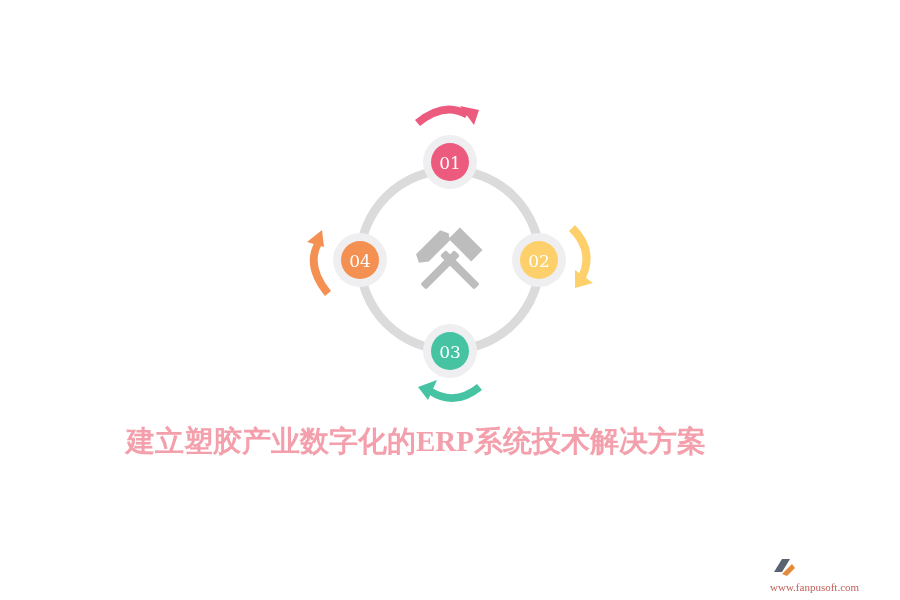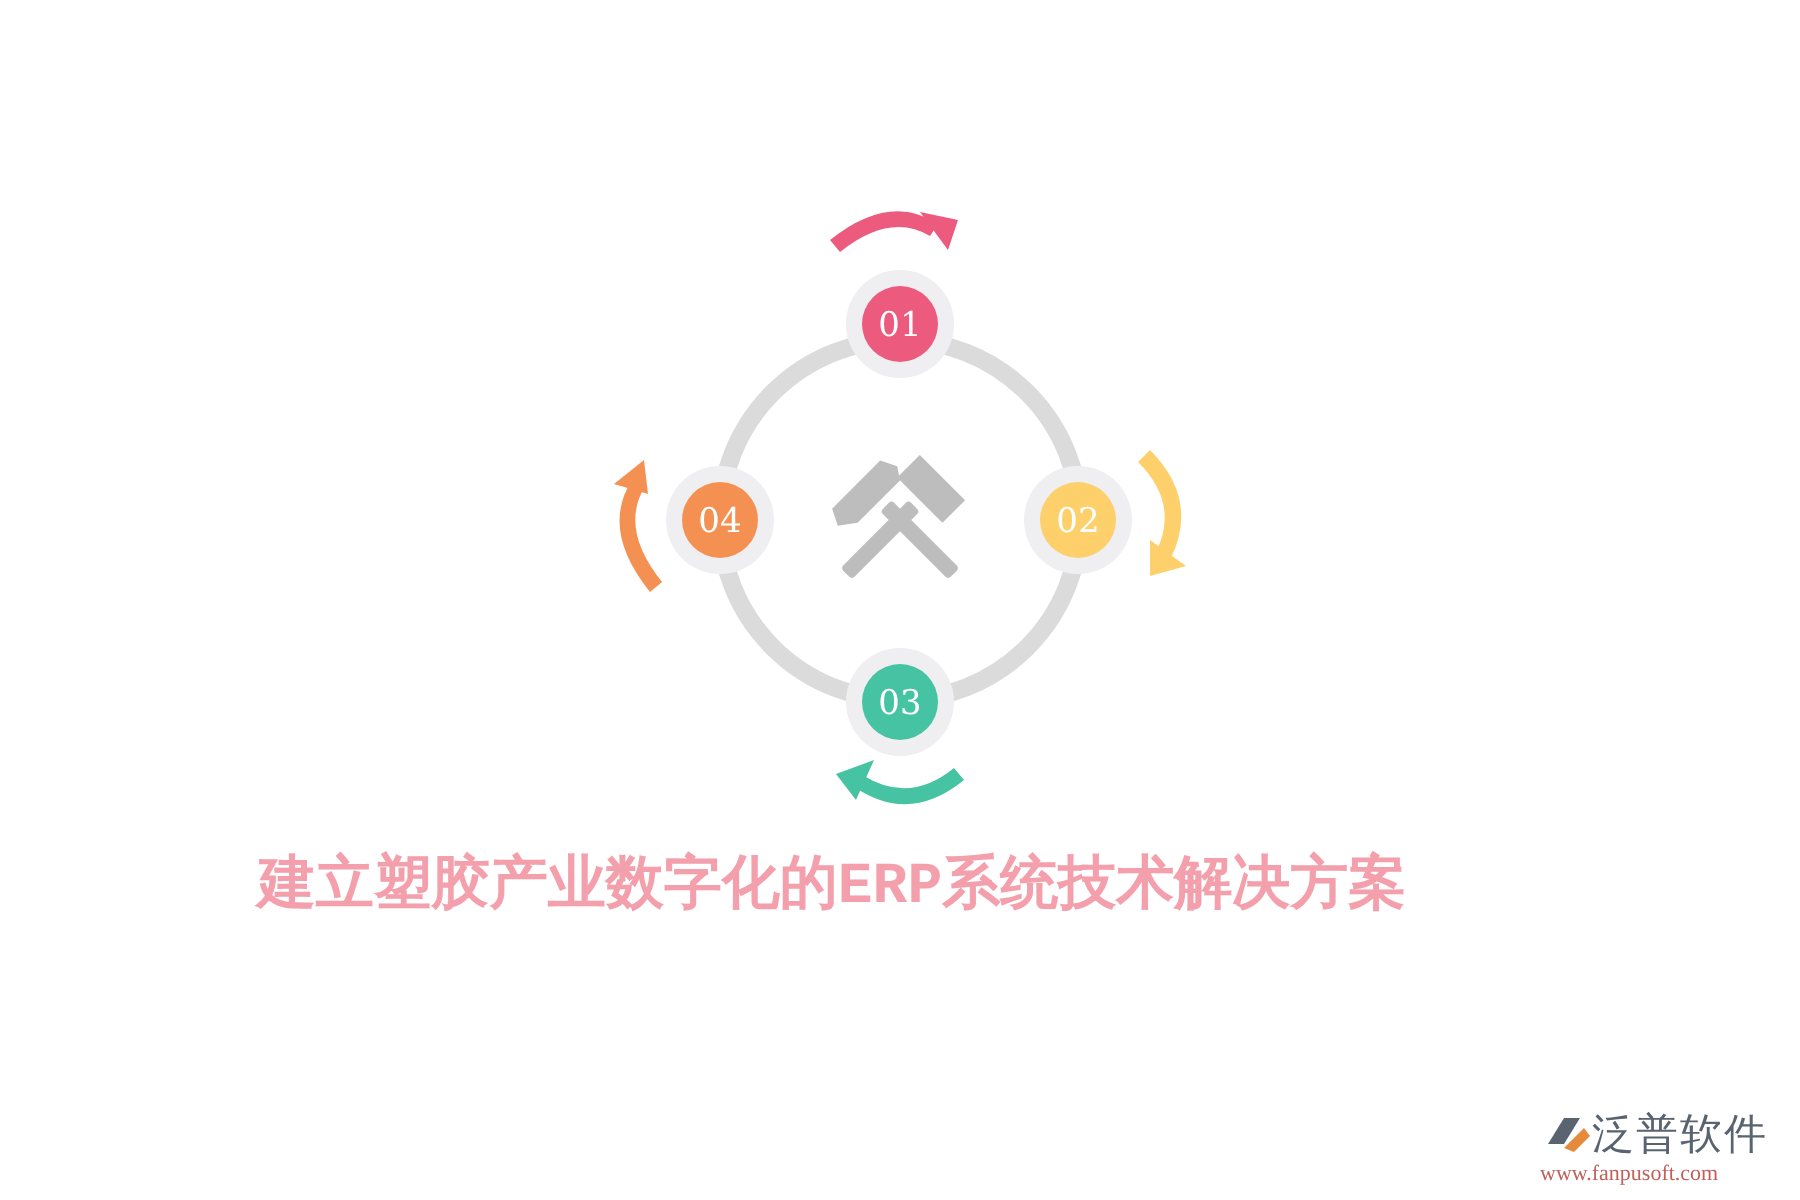--- a/index.html
+++ b/index.html
@@ -1,19 +1,19 @@
 <!DOCTYPE html>
 <html><head>
 <meta charset="utf-8">
 <style>
   html,body{margin:0;padding:0;background:#ffffff;}
   body{width:900px;height:600px;position:relative;overflow:hidden;font-family:"DejaVu Sans",sans-serif;}
   #diagram{position:absolute;left:0;top:0;width:900px;height:420px;}
   .node-label{font-family:"DejaVu Serif",serif;font-size:17px;fill:#ffffff;text-anchor:middle;dominant-baseline:central;}
-  #title{position:absolute;left:0;top:422px;width:832px;text-align:center;font-family:Liberation Mono, monospace;font-weight:bold;font-size:29px;letter-spacing:0px;color:#f4a0ac;}
+  #title{position:absolute;left:0;top:422px;width:832px;text-align:center;font-family:Liberation Serif, serif;font-weight:bold;font-size:29px;letter-spacing:0px;color:#f4a0ac;}
   #logo{position:absolute;left:768px;top:553px;width:128px;height:44px;}
   #logo .brand{position:absolute;left:28px;top:0;font-size:21px;color:#5a6470;font-family:"DejaVu Sans",sans-serif;letter-spacing:1px;}
   #logo .url{position:absolute;left:2px;top:28px;font-size:11px;color:#c0605a;font-family:Liberation Serif, serif;}
   #logo .mark{position:absolute;left:4px;top:3px;width:24px;height:22px;}
 </style>
 </head>
 <body>
 
 <svg id="diagram" viewBox="0 0 900 420" xmlns="http://www.w3.org/2000/svg">
 
@@ -77,15 +77,14 @@
   </g>
 </svg>
 
 <div id="title">建立塑胶产业数字化的ERP系统技术解决方案</div>
 
 <div id="logo">
   <svg class="mark" viewBox="0 0 24 22">
     <path d="M 2 16 L 10 3 L 18 3 L 10 16 Z" fill="#5a6470"></path>
     <path d="M 10 18 L 20 8 L 23 12 L 15 20 Z" fill="#e58a3a"></path>
   </svg>
-  <span class="brand">泛普软件</span>
   <span class="url">www.fanpusoft.com</span>
 </div>
 
 </body></html>

